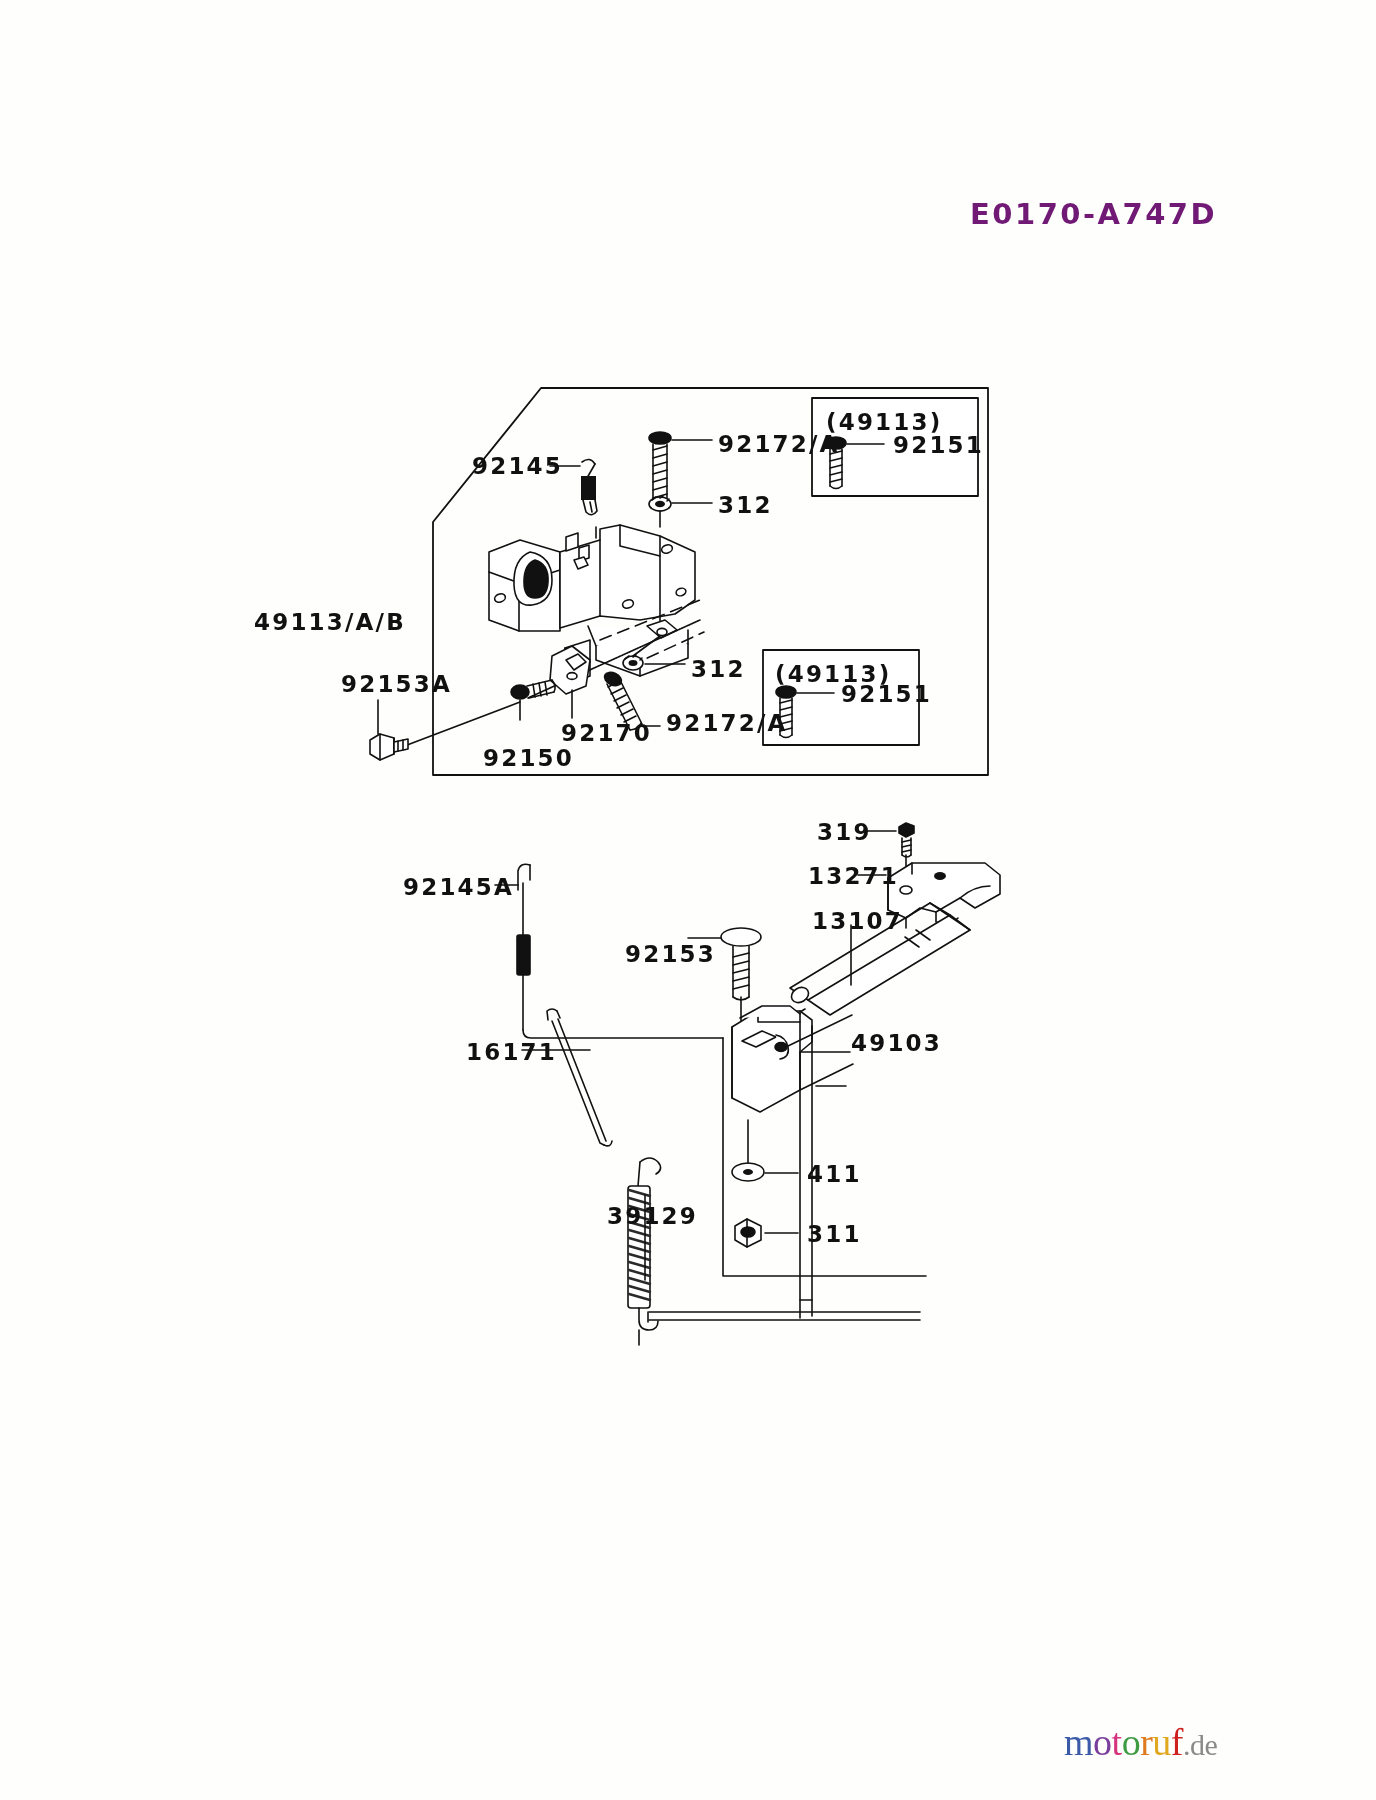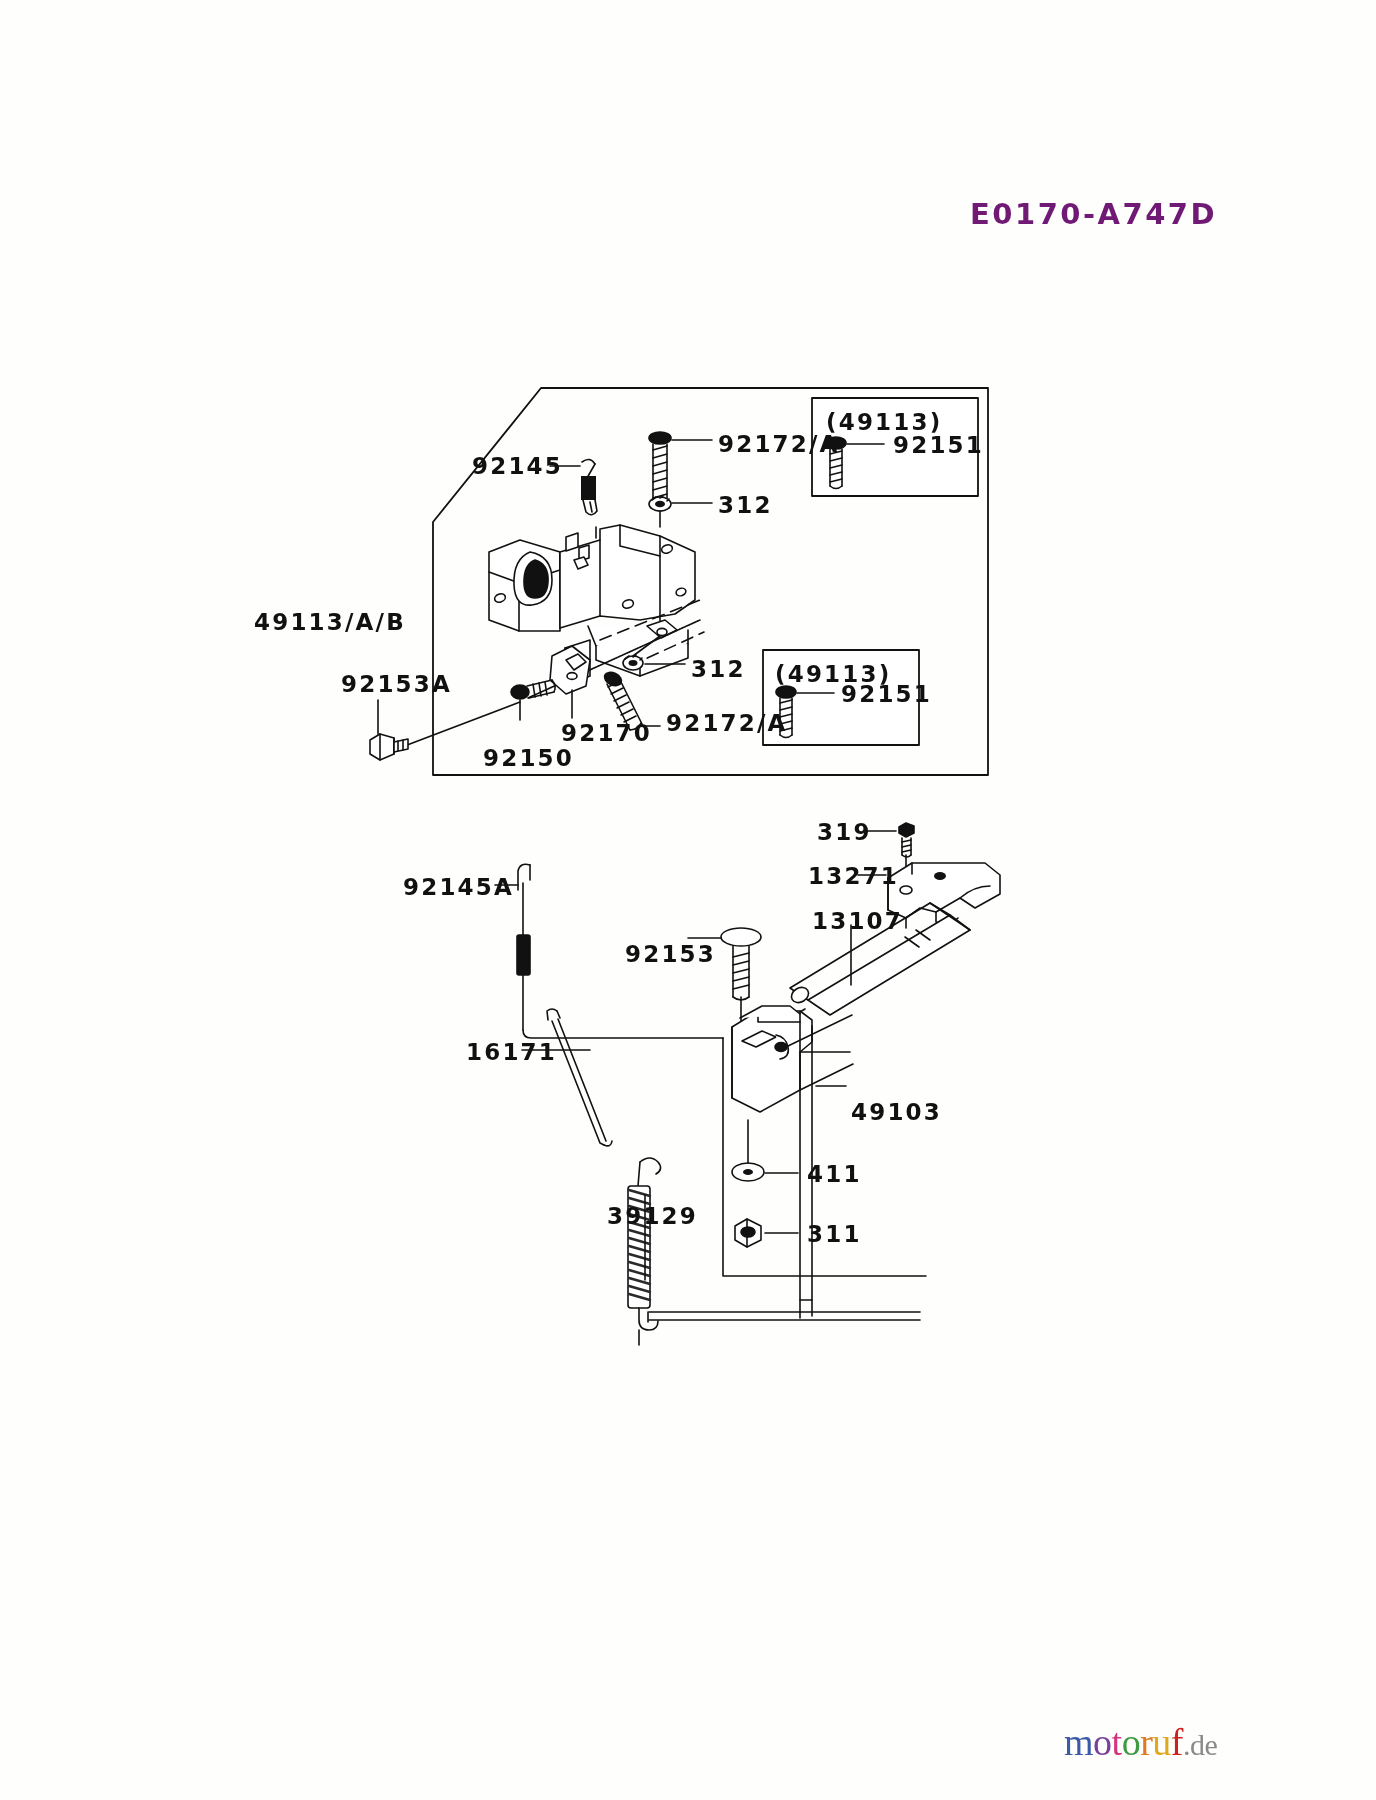--- a/index.html
+++ b/index.html
@@ -335,21 +335,21 @@
   <div class="lbl" style="left:893px; top:434px;">92151</div>
   <div class="lbl" style="left:775px; top:663px;">(49113)</div>
   <div class="lbl" style="left:841px; top:683px;">92151</div>
 
   <div class="lbl" style="left:817px;  top:821px;">319</div>
   <div class="lbl" style="left:808px;  top:865px;">13271</div>
   <div class="lbl" style="left:403px;  top:876px;">92145A</div>
   <div class="lbl" style="left:812px;  top:910px;">13107</div>
   <div class="lbl" style="left:625px;  top:927px;margin-top:16px;">92153</div>
   <div class="lbl" style="left:466px;  top:1041px;">16171</div>
-  <div class="lbl" style="left:851px;  top:1101px;text-align:right;">49103</div>
+  <div class="lbl" style="left:851px;  top:1032px;text-align:right;">49103</div>
   <div class="lbl" style="left:807px;  top:1163px;">411</div>
   <div class="lbl" style="left:607px;  top:1205px;">39129</div>
   <div class="lbl" style="left:807px;  top:1223px;">311</div>
 
   <div class="wm">
     <span style="color:#3b5aa8">m</span><span style="color:#7a3f9d">o</span><span style="color:#d6337f">t</span><span style="color:#3f9b43">o</span><span style="color:#e07a1f">r</span><span style="color:#e0a81f">u</span><span style="color:#cf2020">f</span><span class="de">.de</span>
   </div>
 
 </div>
 

